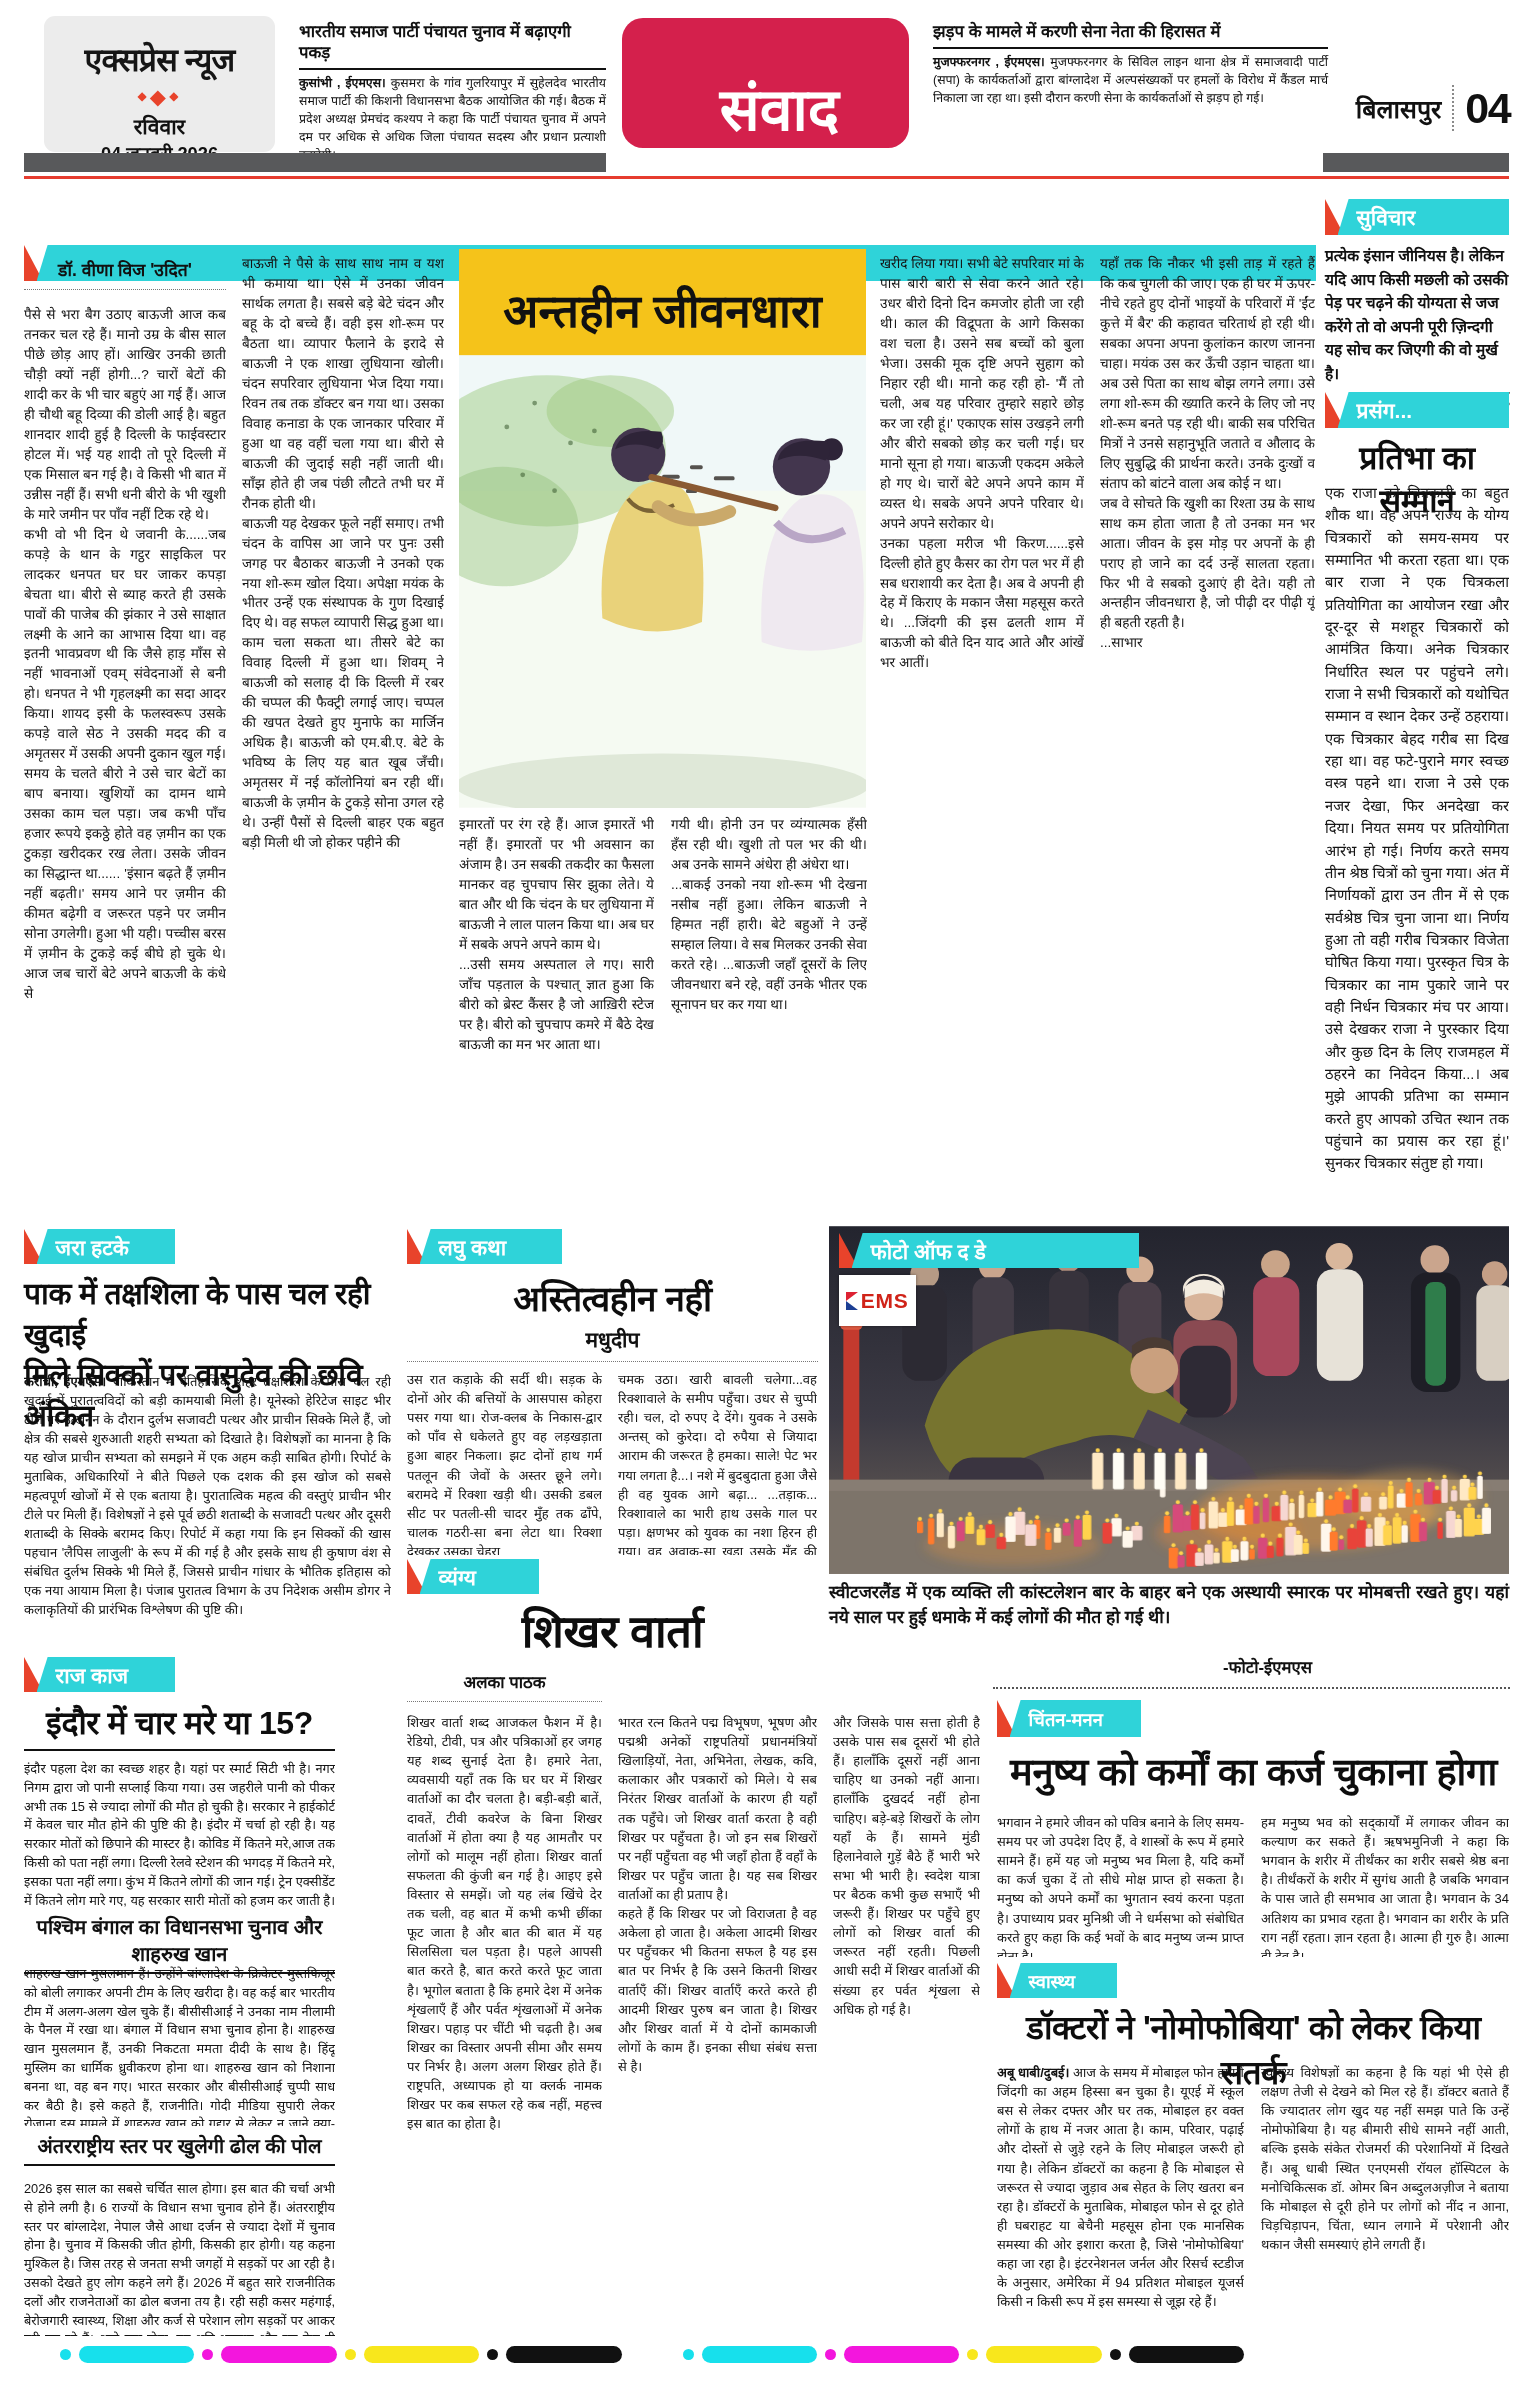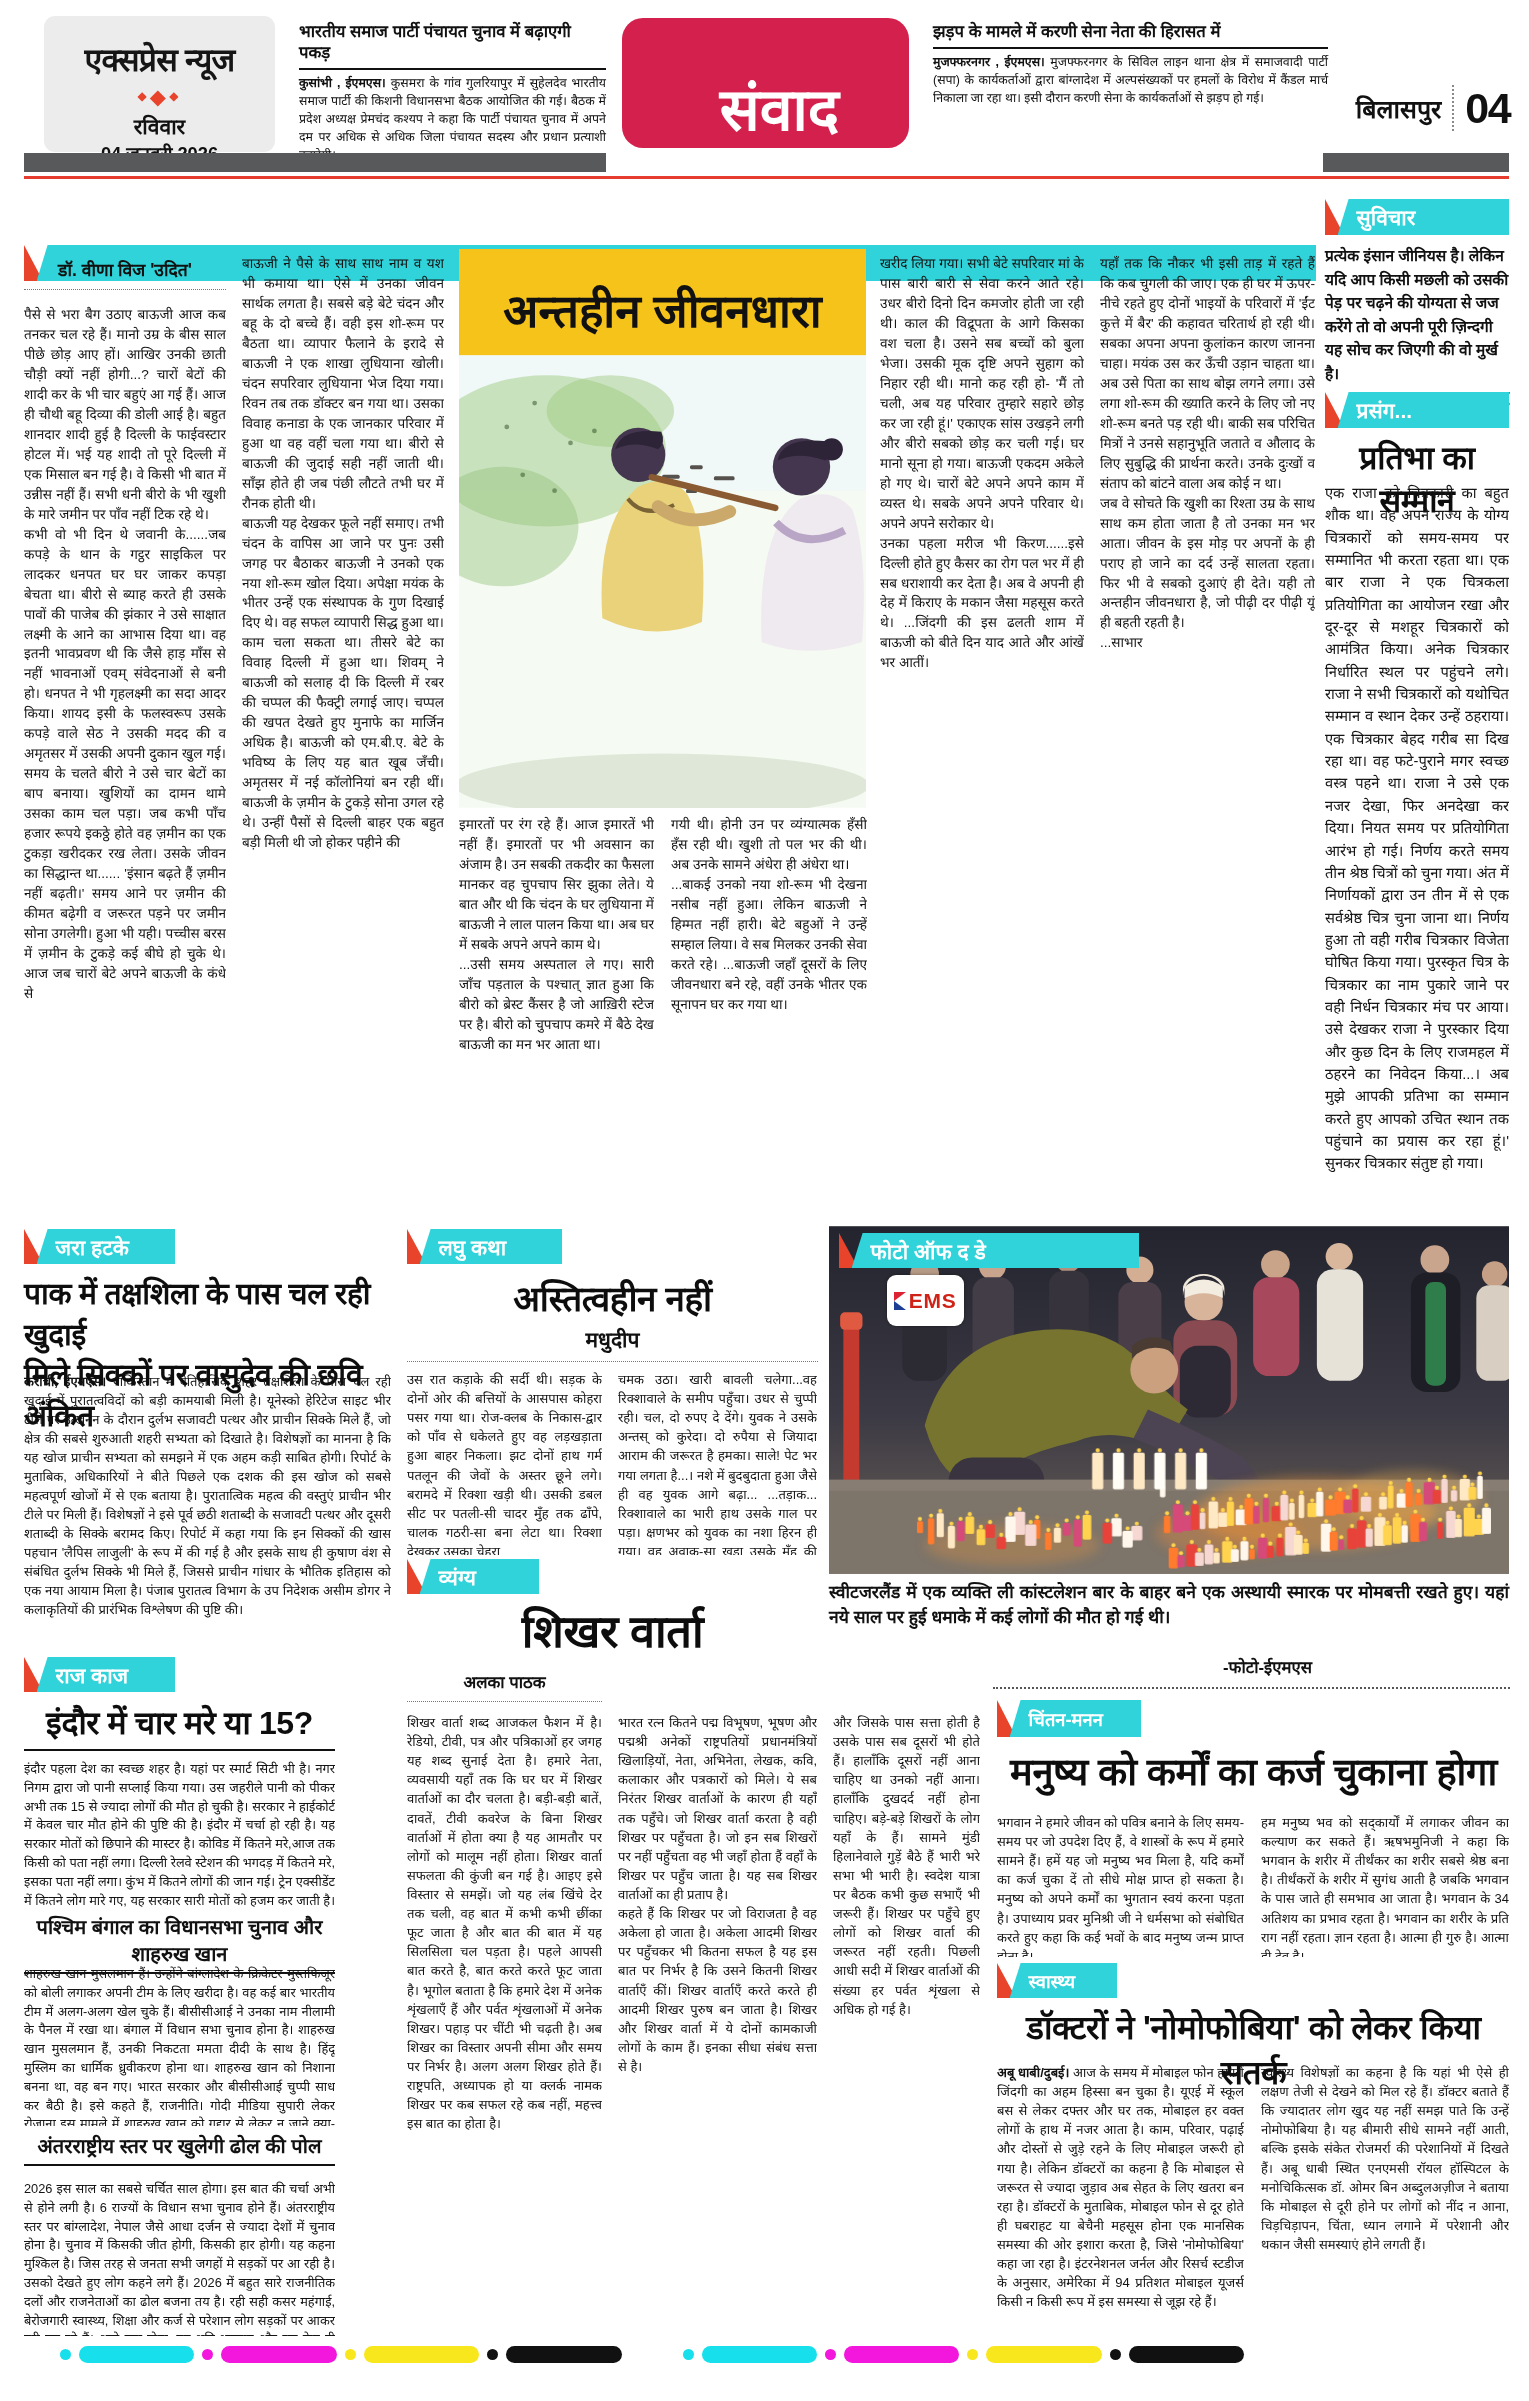--- a/index.html
+++ b/index.html
@@ -44,22 +44,22 @@
   .quote{font-size:15.5px;line-height:1.52;font-weight:600;}
   .quote .attr{display:block;text-align:right;font-weight:900;}
   .caption{font-size:17.5px;font-weight:700;line-height:1.42;}
   .credit{text-align:center;font-weight:800;font-size:16.7px;}
   .dotrule{border-top:2.4px dotted #555;}
   
   .cmyk{display:flex;align-items:center;gap:8px;}
   .cmyk .dot{width:11px;height:11px;border-radius:50%;flex:none;}
   .cmyk .pill{height:17.5px;border-radius:9.6px;flex:1;}
   .cmyk .gap{width:45px;flex:none;}
-  .ems{position:absolute;left:9.6px;top:49px;width:77px;height:51px;background:#fff;border-radius:9px;
-       display:flex;align-items:center;justify-content:center;gap:3.2px;box-shadow:0 0 3.2px rgba(0,0,0,.4);margin-left:48px;}
+  .ems{position:absolute;left:9.6px;top:49px;width:77px;height:51px;background:#fff;border-radius:0;
+       display:flex;align-items:center;justify-content:center;gap:3.2px;box-shadow:0 0 3.2px rgba(0,0,0,.4);}
   .ems .flag{width:0;height:0;border-top:9.6px solid #1c3f94;border-bottom:9.6px solid #d23;border-left:12.8px solid transparent;transform:rotate(180deg);}
   .ems span{color:#d02318;font-weight:900;font-size:21px;letter-spacing:0.8px;}
 </style>
 </head>
 <body>
 
 <div class="abs logo-box" style="left:44px;top:16px;width:231px;height:136px;">
   <div class="logo-name">एक्सप्रेस न्यूज</div>
   <div class="diamonds">◆<span class="big">◆</span>◆</div>
   <div class="logo-day">रविवार</div>

